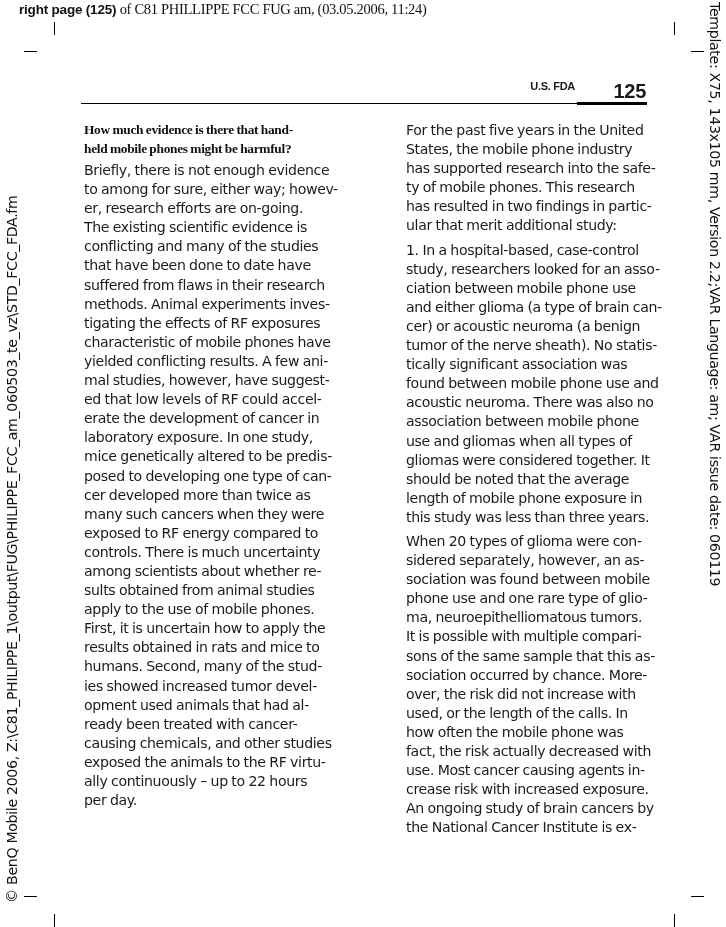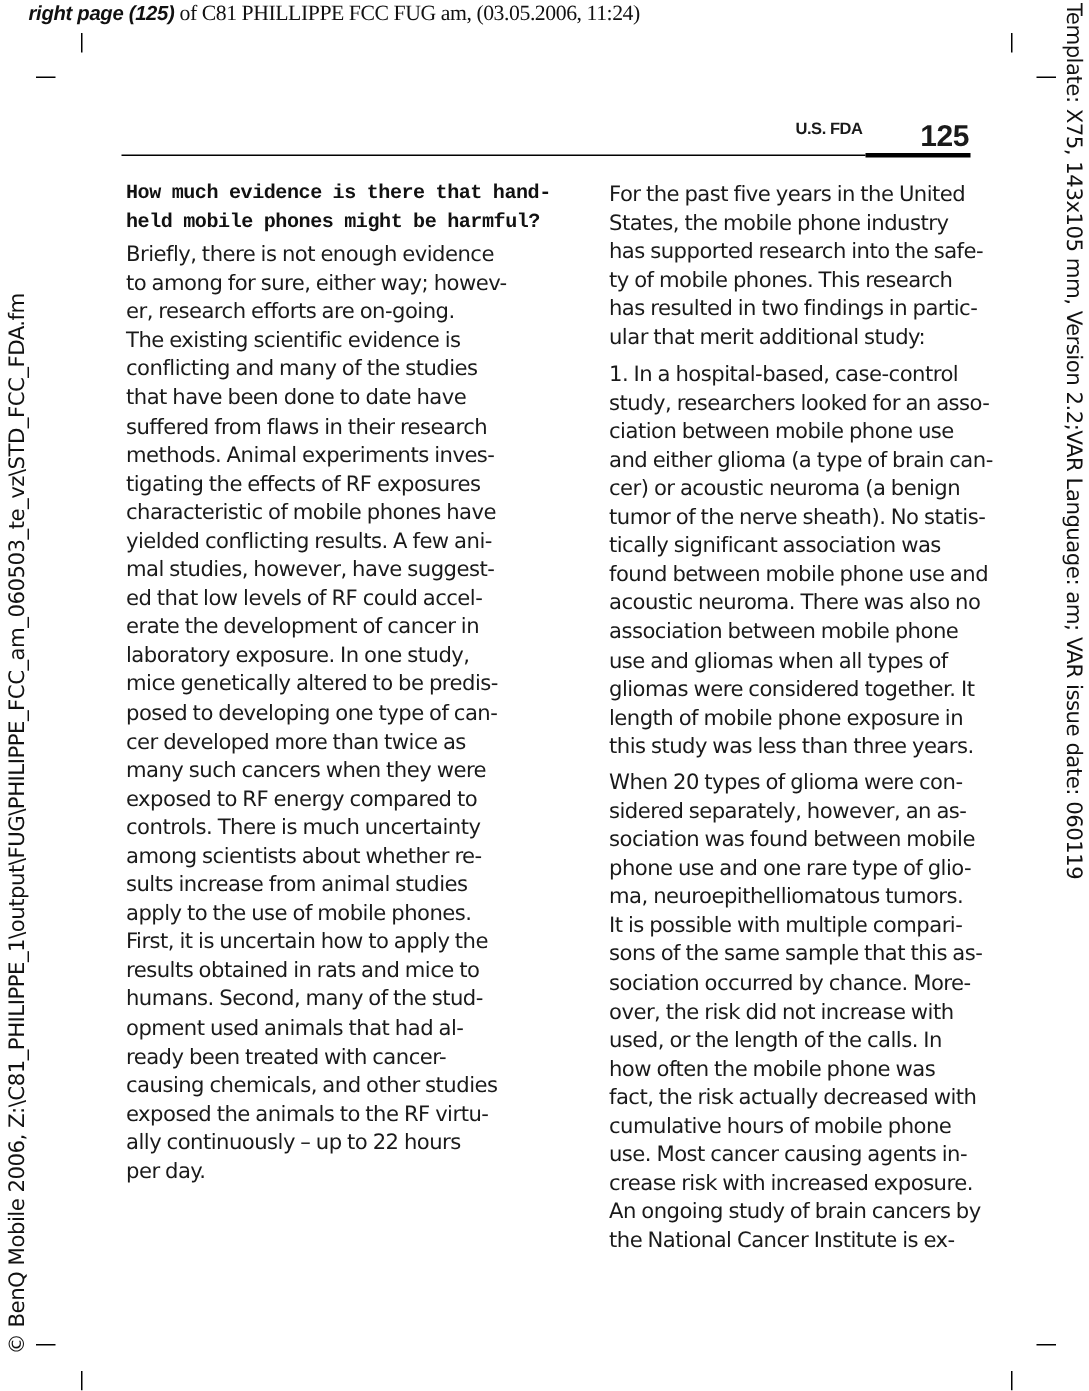--- a/index.html
+++ b/index.html
@@ -6,21 +6,21 @@
     body {
       width: 726px; height: 927px; position: relative; overflow: hidden;
       background: #ffffff; color: #1a1a1a;
       font-family: "DejaVu Sans", sans-serif;
     }
     .job-header {
       position: absolute; left: 19px; top: 0px;
       font-family: "Liberation Sans", sans-serif; font-size: 15.5px; line-height: 18px;
       white-space: nowrap; color: #111;
     }
-    .job-header .bold { font-weight: bold; font-family: "Liberation Sans", sans-serif; font-size: 13.5px; letter-spacing: -0.2px; font-style: italic; }
+    .job-header .bold { font-weight: bold; font-family: "Liberation Sans", sans-serif; font-size: 13.5px; letter-spacing: -0.2px; }
     .job-header .rest { font-family: Liberation Serif, serif; font-size: 14.5px; letter-spacing: -0.3px; }
     .crop { position: absolute; background: #000; }
     .side-left {
       position: absolute; left: 0; top: 0; width: 24px; height: 927px;
     }
     .side-left span {
       position: absolute; left: 3px; bottom: 24px;
       transform-origin: left bottom; transform: rotate(-90deg) translateX(0) translateY(100%);
       white-space: nowrap; font-family: "DejaVu Sans", sans-serif; font-size: 14.2px; letter-spacing: -0.35px; color: #111;
       line-height: 18px;
@@ -49,21 +49,21 @@
     .rule-thick { position: absolute; left: 577px; top: 102px; width: 70px; height: 3px; background: #000; }
     .col {
       position: absolute; top: 120px;
       font-family: "DejaVu Sans", sans-serif; font-size: 14.1px; line-height: 19.1px;
       letter-spacing: -0.35px; word-spacing: -0.5px; color: #1a1a1a;
     }
     .col-left { left: 84px; width: 270px; }
     .col-right { left: 406px; width: 245px; top: 121px; }
     .col .line { display: block; white-space: nowrap; }
     .heading {
-      font-family: Liberation Mono, monospace; font-weight: bold; font-size: 13.4px; line-height: 19px;
+      font-family: Liberation Serif, serif; font-weight: bold; font-size: 13.4px; line-height: 19px;
       letter-spacing: -0.3px; margin-bottom: 3px; color: #111;
     }
     .para { margin-bottom: 5px; }
   </style>
 </head>
 <body>
 
 <div class="job-header">
   <span class="bold">right page (125)</span><span class="rest"> of C81 PHILLIPPE FCC FUG am, (03.05.2006, 11:24)</span>
 </div>
@@ -112,25 +112,26 @@
     <span class="line">ed that low levels of RF could accel-</span>
     <span class="line">erate the development of cancer in</span>
     <span class="line">laboratory exposure. In one study,</span>
     <span class="line">mice genetically altered to be predis-</span>
     <span class="line">posed to developing one type of can-</span>
     <span class="line">cer developed more than twice as</span>
     <span class="line">many such cancers when they were</span>
     <span class="line">exposed to RF energy compared to</span>
     <span class="line">controls. There is much uncertainty</span>
     <span class="line">among scientists about whether re-</span>
-    <span class="line">sults increase from animal studies</span>
+    <span class="line">sults obtained from animal studies</span>
     <span class="line">apply to the use of mobile phones.</span>
     <span class="line">First, it is uncertain how to apply the</span>
     <span class="line">results obtained in rats and mice to</span>
     <span class="line">humans. Second, many of the stud-</span>
+    <span class="line">ies showed increased tumor devel-</span>
     <span class="line">opment used animals that had al-</span>
     <span class="line">ready been treated with cancer-</span>
     <span class="line">causing chemicals, and other studies</span>
     <span class="line">exposed the animals to the RF virtu-</span>
     <span class="line">ally continuously – up to 22 hours</span>
     <span class="line">per day.</span>
   </div>
 </div>
 
 <div class="col col-right">
@@ -148,35 +149,35 @@
     <span class="line">ciation between mobile phone use</span>
     <span class="line">and either glioma (a type of brain can-</span>
     <span class="line">cer) or acoustic neuroma (a benign</span>
     <span class="line">tumor of the nerve sheath). No statis-</span>
     <span class="line">tically significant association was</span>
     <span class="line">found between mobile phone use and</span>
     <span class="line">acoustic neuroma. There was also no</span>
     <span class="line">association between mobile phone</span>
     <span class="line">use and gliomas when all types of</span>
     <span class="line">gliomas were considered together. It</span>
+    <span class="line">should be noted that the average</span>
     <span class="line">length of mobile phone exposure in</span>
     <span class="line">this study was less than three years.</span>
   </div>
   <div class="para">
     <span class="line">When 20 types of glioma were con-</span>
     <span class="line">sidered separately, however, an as-</span>
     <span class="line">sociation was found between mobile</span>
     <span class="line">phone use and one rare type of glio-</span>
     <span class="line">ma, neuroepithelliomatous tumors.</span>
     <span class="line">It is possible with multiple compari-</span>
     <span class="line">sons of the same sample that this as-</span>
     <span class="line">sociation occurred by chance. More-</span>
     <span class="line">over, the risk did not increase with</span>
     <span class="line">used, or the length of the calls. In</span>
     <span class="line">how often the mobile phone was</span>
     <span class="line">fact, the risk actually decreased with</span>
-    <span class="line">cumulative hours of mobile phone</span>
     <span class="line">use. Most cancer causing agents in-</span>
     <span class="line">crease risk with increased exposure.</span>
     <span class="line">An ongoing study of brain cancers by</span>
     <span class="line">the National Cancer Institute is ex-</span>
   </div>
 </div>
 
 </body></html>

